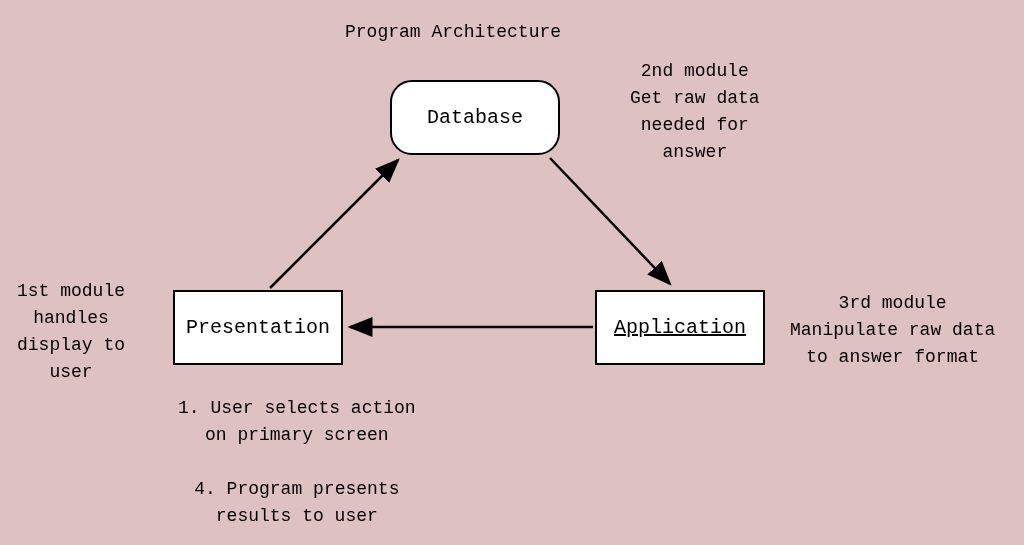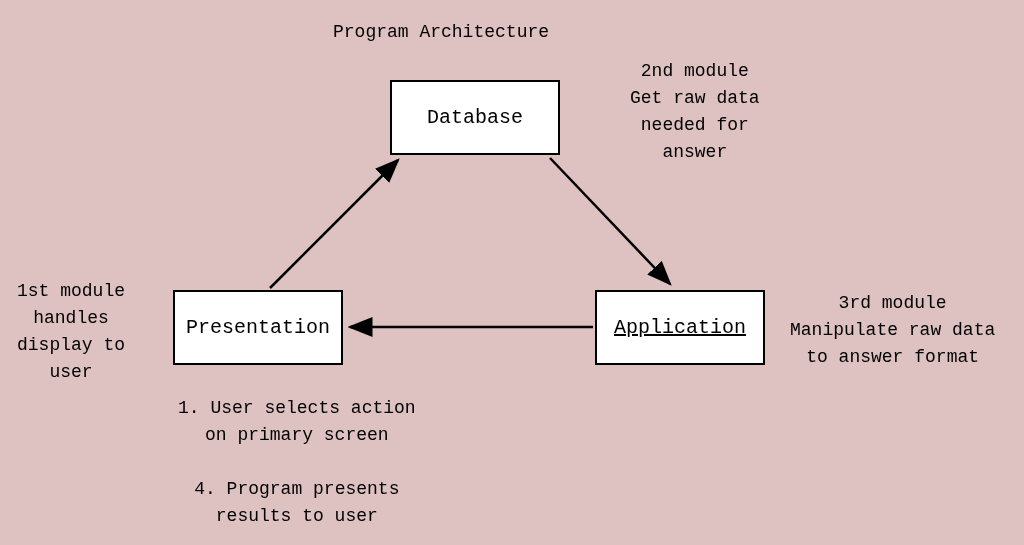--- a/index.html
+++ b/index.html
@@ -9,35 +9,35 @@
       background: #dec1c1;
       font-family: "Courier New", Courier, monospace;
       font-size: 18px;
       color: #000;
       position: relative;
       overflow: hidden;
     }
     .title {
       position: absolute;
       top: 22px;
-      left: 333px;
+      left: 345px;
       font-size: 18px;
     }
     .box {
       position: absolute;
       background: #fff;
       border: 2px solid #000;
       display: flex;
       align-items: center;
       justify-content: center;
       font-size: 20px;
       width: 170px;
       height: 75px;
     }
-    .box-database { top: 80px; left: 390px; }
+    .box-database { top: 80px; left: 390px; border-radius: 22px; }
     .box-presentation { top: 290px; left: 173px; }
     .box-application { top: 290px; left: 595px; text-decoration: underline; }
     .annotation {
       position: absolute;
       font-size: 18px;
       line-height: 1.5;
       white-space: pre;
       text-align: center;
     }
     .ann-2nd { top: 58px; left: 630px; }

